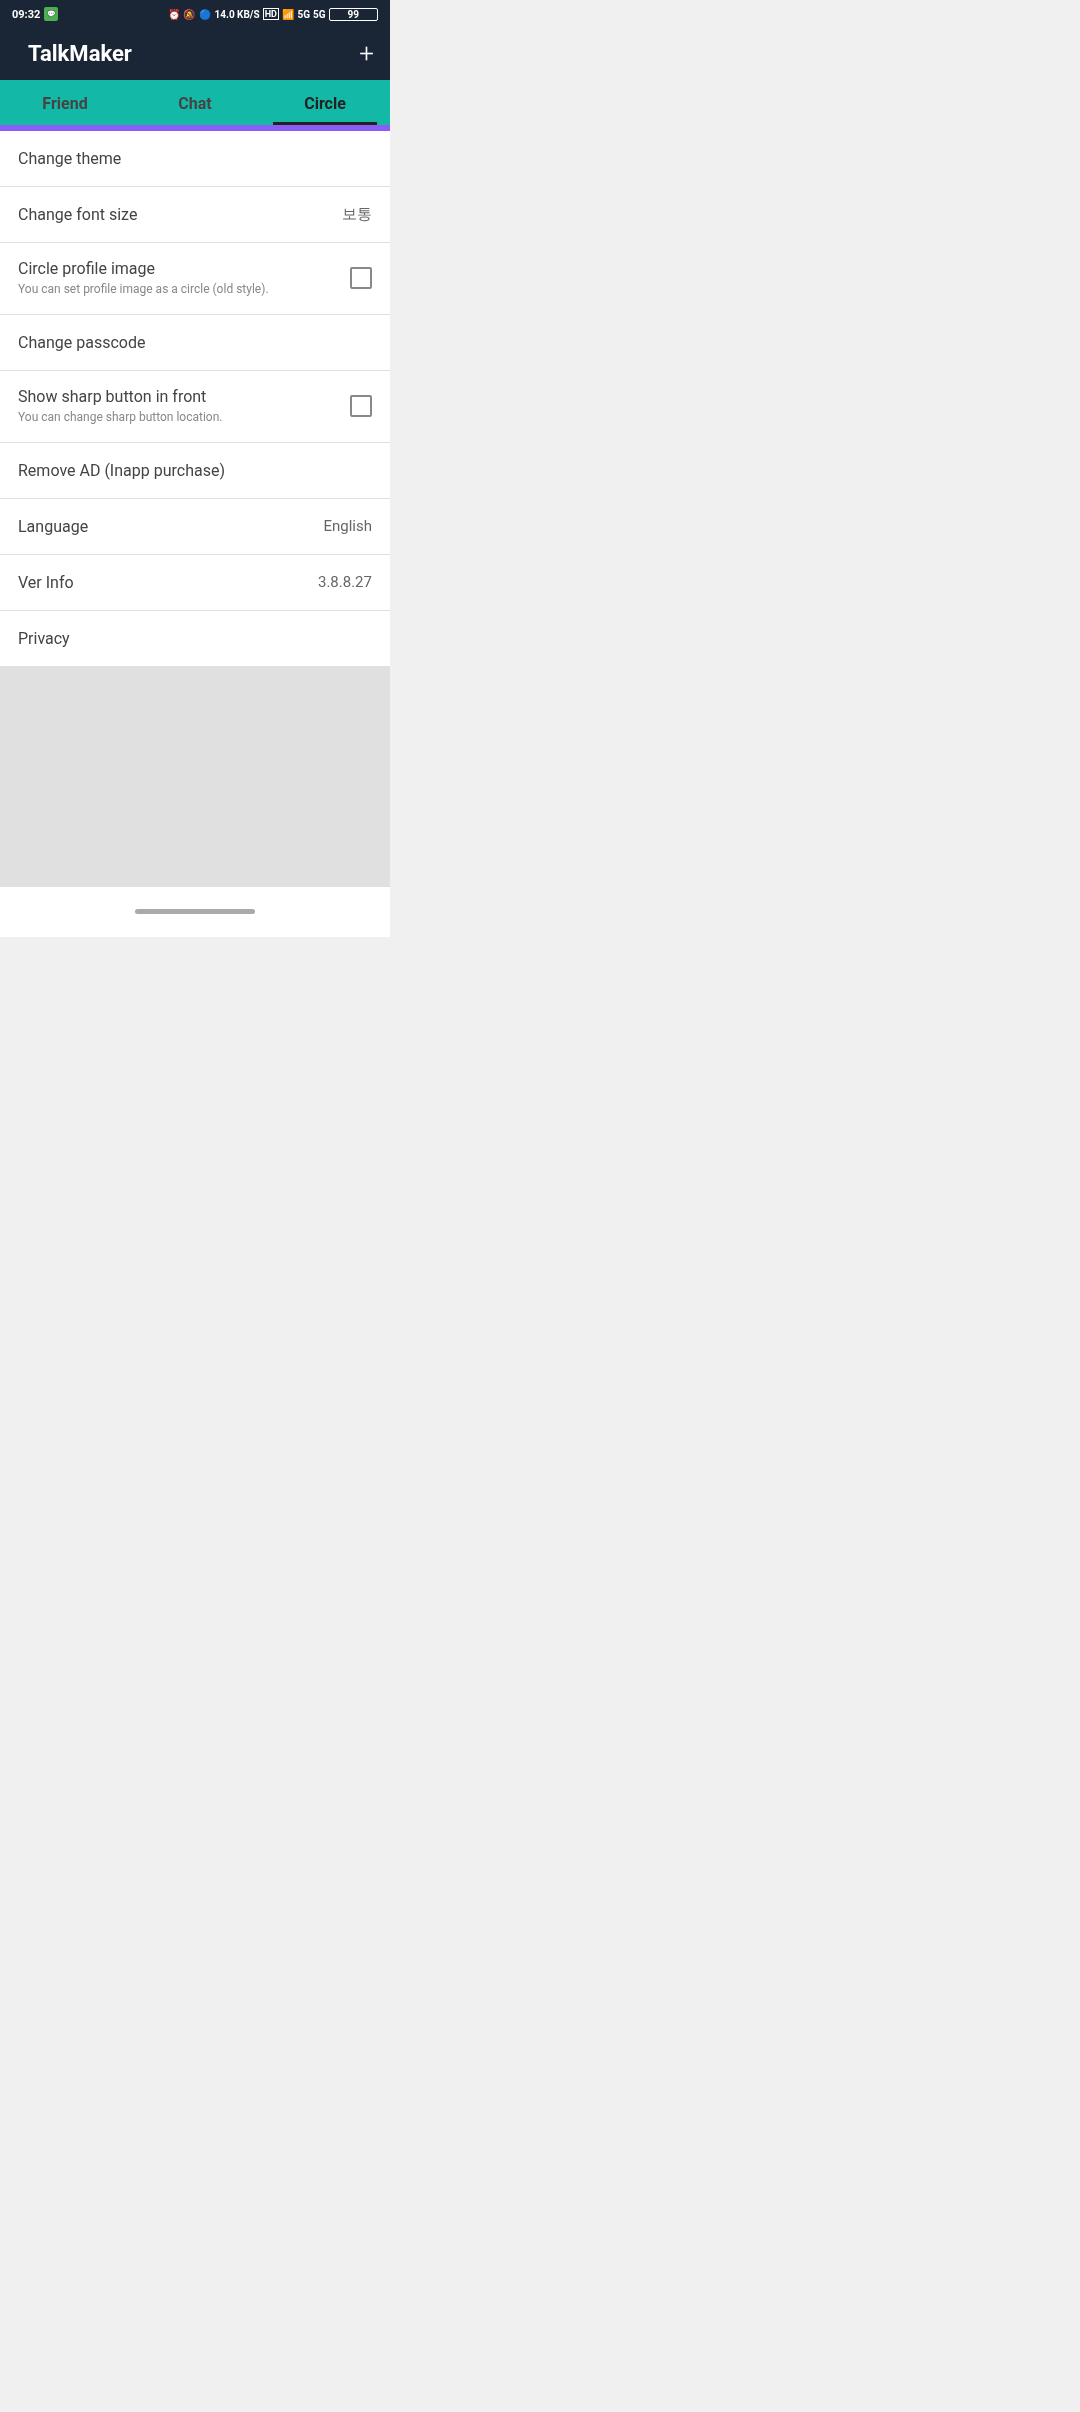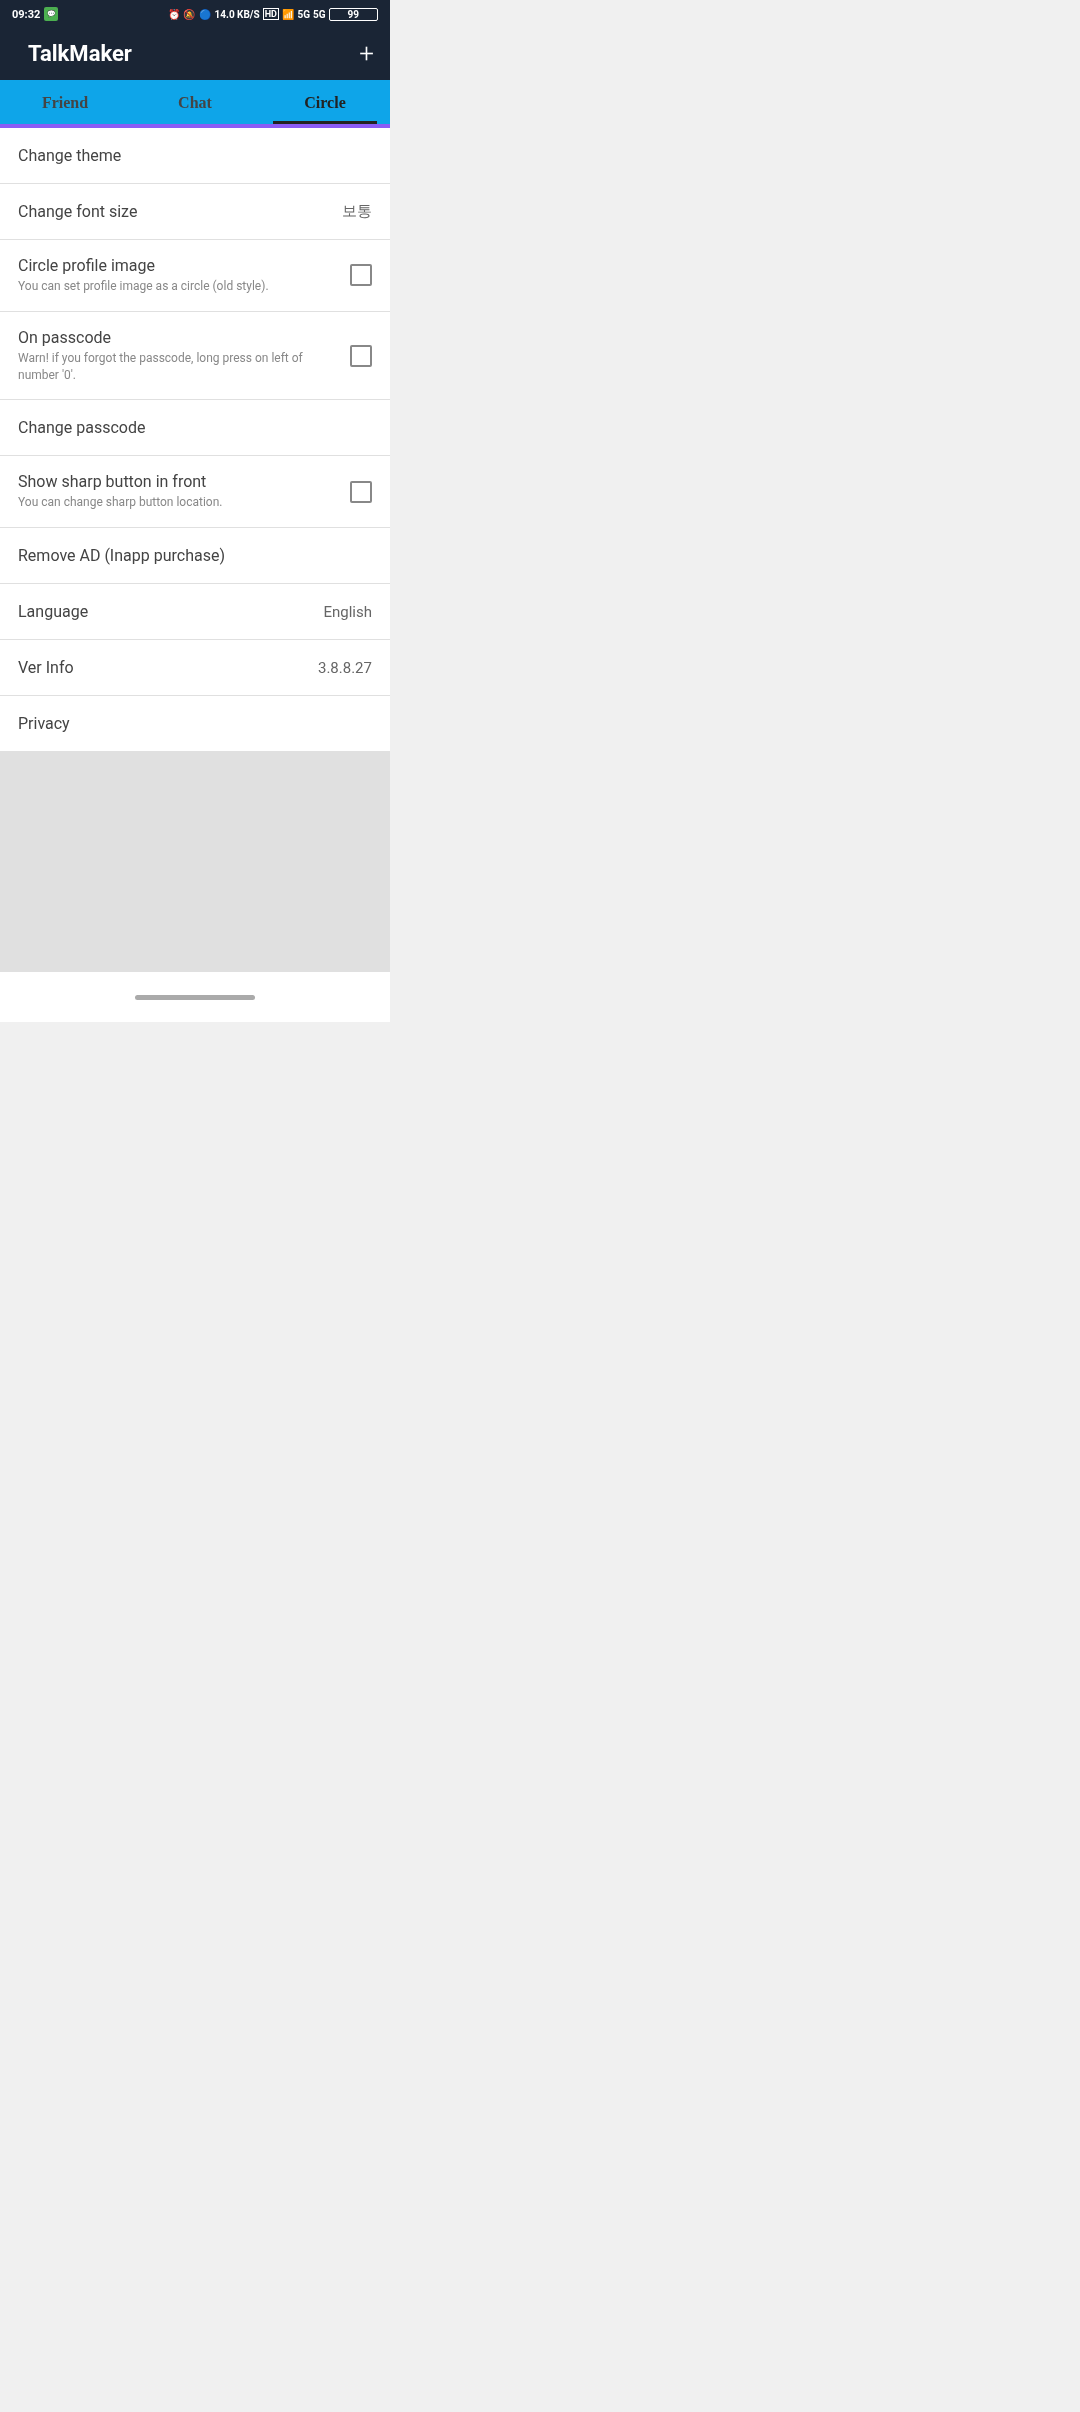--- a/index.html
+++ b/index.html
@@ -51,24 +51,23 @@
     .header-add {
       color: white;
       font-size: 26px;
       font-weight: 300;
       cursor: pointer;
       line-height: 1;
     }
 
     
     .tabs {
-      background: #0ea5e9;
-      display: flex;
-      border-bottom: 4px solid #8b5cf6;
-      font-family: Liberation Serif, serif;
+      background: #14b8a6;
+      display: flex;
+      border-bottom: 6px solid #8b5cf6;
     }
     .tab {
       flex: 1;
       text-align: center;
       padding: 14px 0 12px;
       font-size: 16px;
       font-weight: bold;
       color: #444;
       cursor: pointer;
       position: relative;
@@ -200,27 +199,20 @@
     </div>
     <div class="settings-item">
       <div class="settings-item-left">
         <div class="settings-item-title">Circle profile image</div>
         <div class="settings-item-subtitle">You can set profile image as a circle (old style).</div>
       </div>
       <div class="checkbox"></div>
     </div>
     <div class="settings-item">
       <div class="settings-item-left">
-        <div class="settings-item-title">On passcode</div>
-        <div class="settings-item-subtitle">Warn! if you forgot the passcode, long press on left of number '0'.</div>
-      </div>
-      <div class="checkbox"></div>
-    </div>
-    <div class="settings-item">
-      <div class="settings-item-left">
         <div class="settings-item-title">Change passcode</div>
       </div>
     </div>
     <div class="settings-item">
       <div class="settings-item-left">
         <div class="settings-item-title">Show sharp button in front</div>
         <div class="settings-item-subtitle">You can change sharp button location.</div>
       </div>
       <div class="checkbox"></div>
     </div>

